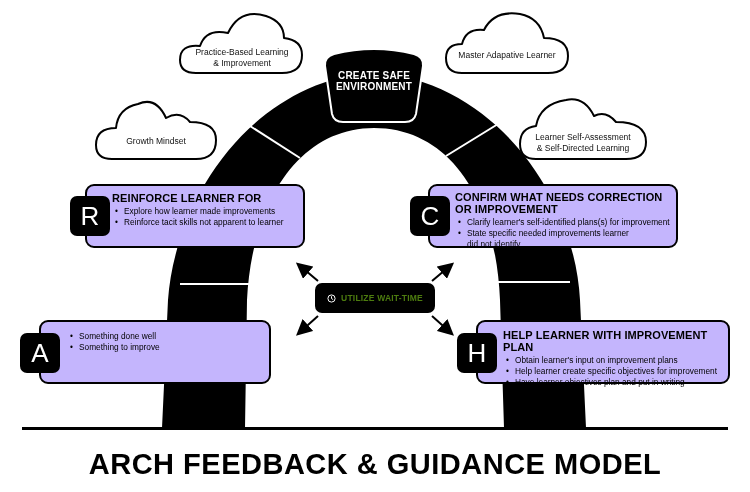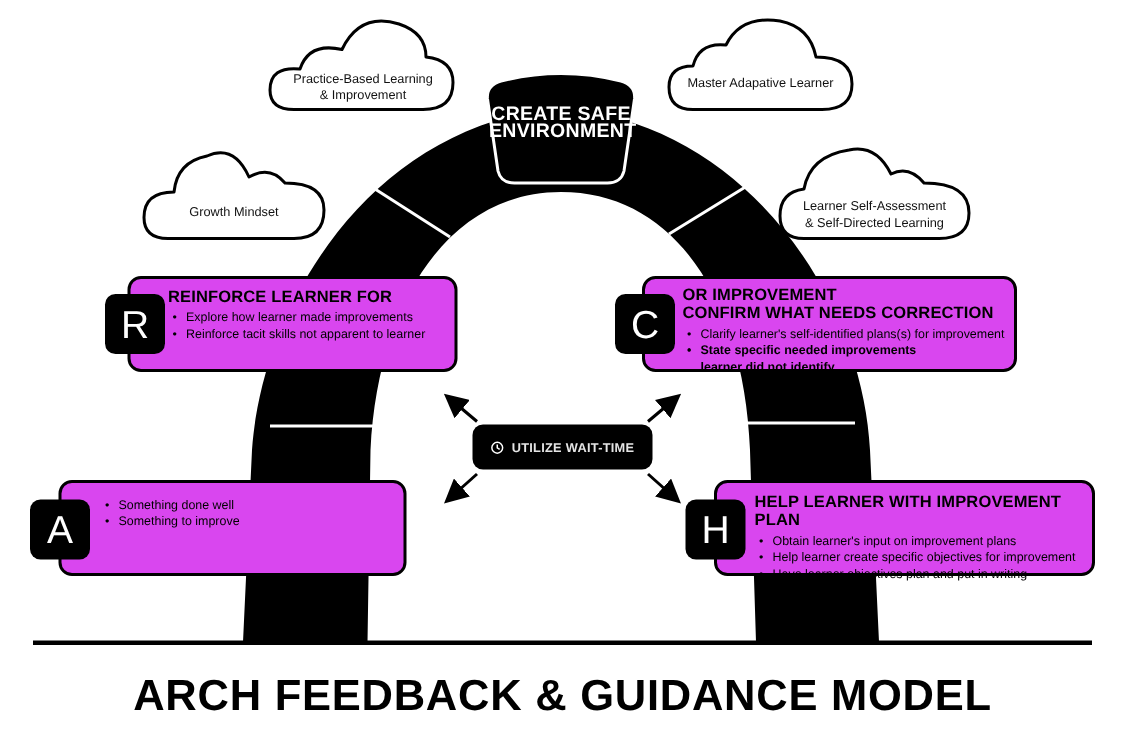--- a/index.html
+++ b/index.html
@@ -1,29 +1,29 @@
 <!DOCTYPE html>
 <html><head>
 <meta charset="utf-8">
 <style>
   html, body { margin:0; padding:0; background:#ffffff; }
   body { width:750px; height:492px; position:relative; overflow:hidden;
          font-family:"Liberation Sans", "DejaVu Sans", sans-serif; color:#000; }
   #arch-svg { position:absolute; left:0; top:0; width:750px; height:492px; }
   .cloud-label { position:absolute; text-align:center; font-size:8.5px; line-height:11px; color:#111; }
   .keystone-label { position:absolute; left:326px; top:70px; width:96px; text-align:center;
-                    color:#fff; font-weight:bold; font-size:13px; line-height:11px; letter-spacing:0.2px; }
-  .card { position:absolute; background:#d946ef; border:2.5px solid #000; border-radius:9px; box-sizing:border-box; }
+                    color:#fff; font-weight:bold; font-size:10px; line-height:11px; letter-spacing:0.2px; }
+  .card { position:absolute; background:#c4b5fd; border:2.5px solid #000; border-radius:9px; box-sizing:border-box; }
   .card-title { font-weight:bold; font-size:11px; line-height:12px; letter-spacing:0.1px; }
   .card ul { margin:2px 0 0 0; padding:0 0 0 12px; list-style:none; }
   .card li { font-size:8.3px; line-height:11px; position:relative; }
   .card li::before { content:"\2022"; position:absolute; left:-9px; }
   .badge { position:absolute; width:40px; height:40px; background:#000; color:#fff; border-radius:7px;
            font-size:26px; line-height:40px; text-align:center; font-weight:normal; }
-  .wait-box { position:absolute; left:315px; top:283px; width:120px; height:30px; background:#000; color:#e5e5e5;
+  .wait-box { position:absolute; left:315px; top:283px; width:120px; height:30px; background:#000; color:#4d7c0f;
               border-radius:7px; display:flex; align-items:center; justify-content:center; gap:5px; }
   .wait-label { font-weight:bold; font-size:8.5px; letter-spacing:0.2px; }
   .clock-icon { width:9px; height:9px; display:inline-block; }
   .title { position:absolute; left:0; top:444px; width:750px; text-align:center; font-weight:bold;
            font-size:29px; letter-spacing:0.5px; line-height:40px; }
 </style>
 </head>
 <body>
 
 <svg id="arch-svg" viewBox="0 0 750 492" xmlns="http://www.w3.org/2000/svg">
@@ -83,26 +83,26 @@
   </div>
   <ul>
     <li>Explore how learner made improvements</li>
     <li>Reinforce tacit skills not apparent to learner</li>
   </ul>
 </div>
 <div class="badge" style="left:70px;top:196px;">R</div>
 
 <div class="card" style="left:428px;top:184px;width:250px;height:64px;padding:5px 6px 0 25px;">
   <div class="card-title">
+    <div>CONFIRM WHAT NEEDS CORRECTION</div>
     <div>OR IMPROVEMENT</div>
-    <div>CONFIRM WHAT NEEDS CORRECTION</div>
   </div>
   <ul>
     <li>Clarify learner's self-identified plans(s) for improvement</li>
-    <li style="width:170px;font-weight:bold;">State specific needed improvements learner did not identify</li>
+    <li style="width:170px;">State specific needed improvements learner did not identify</li>
   </ul>
 </div>
 <div class="badge" style="left:410px;top:196px;">C</div>
 
 <div class="card" style="left:39px;top:320px;width:232px;height:64px;padding:7px 6px 0 26px;">
   <ul>
     <li>Something done well</li>
     <li>Something to improve</li>
   </ul>
 </div>

